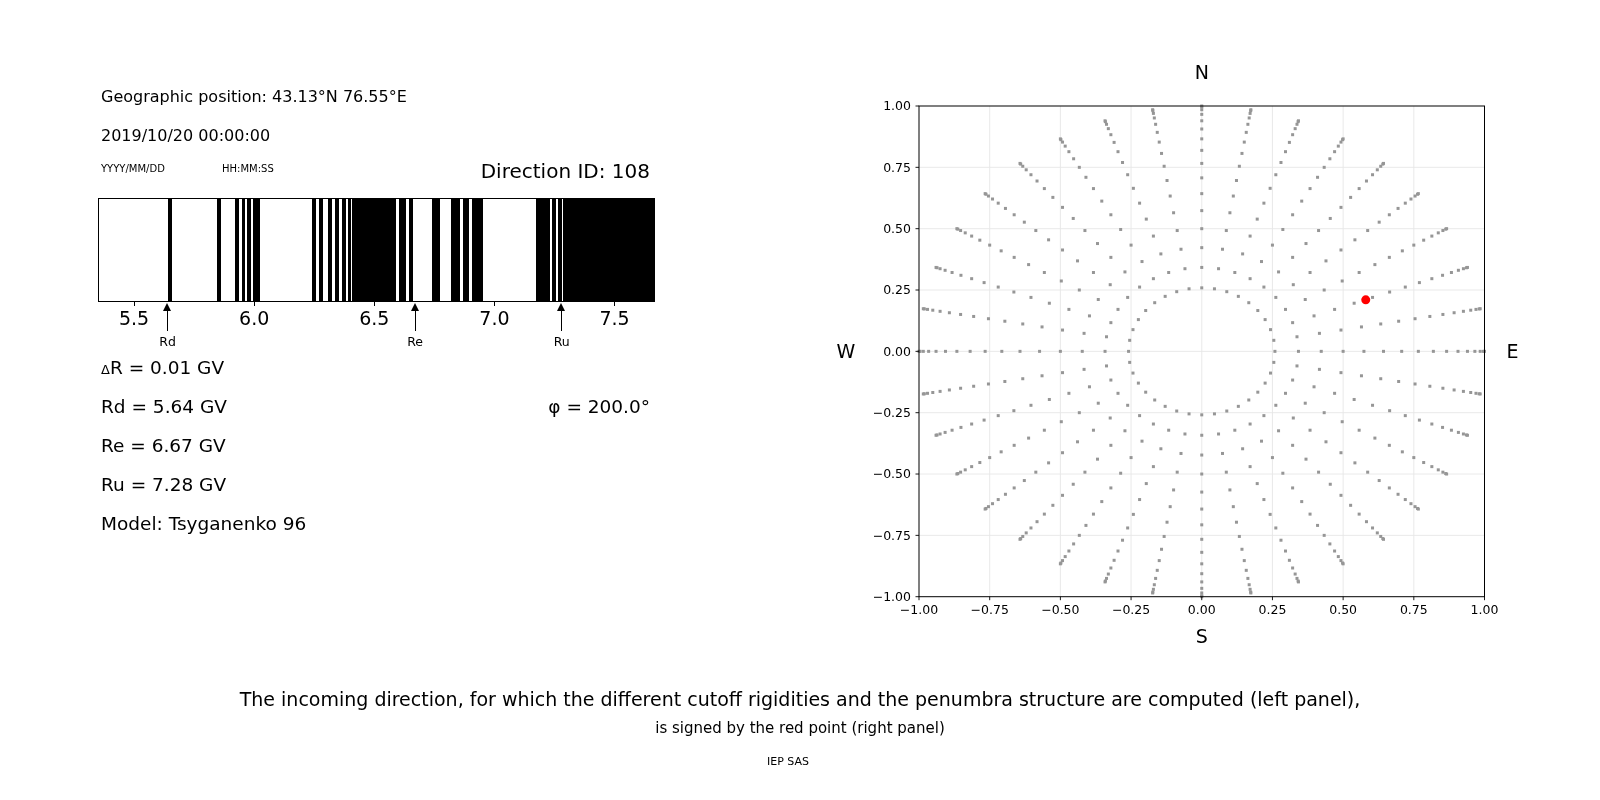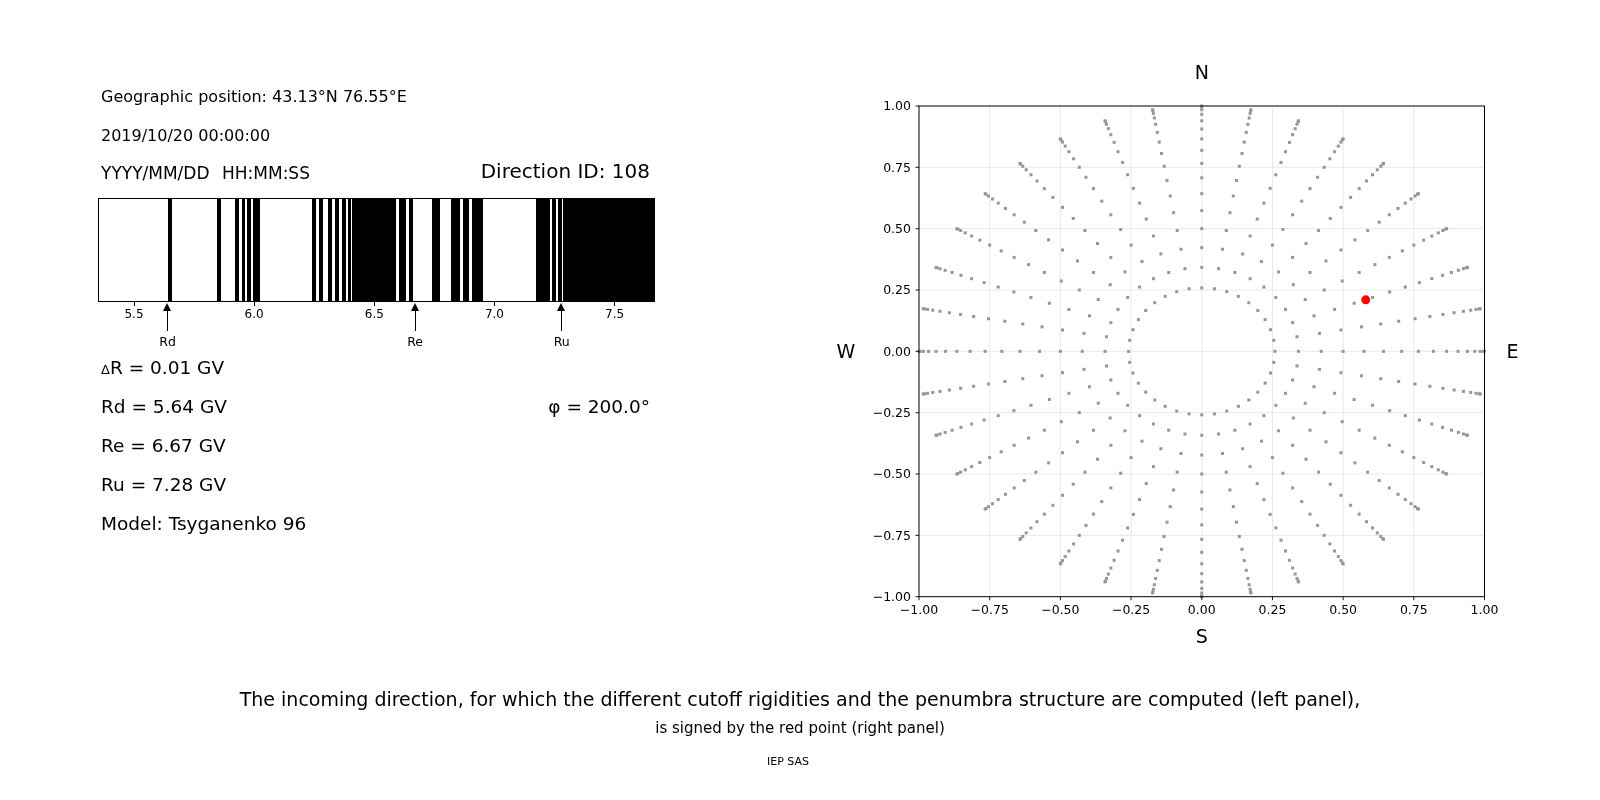--- a/index.html
+++ b/index.html
@@ -2,27 +2,27 @@
 <html><head>
 <meta charset="utf-8">
 <style>
   html,body{margin:0;padding:0;background:#fff;}
   .canvas{position:relative;width:1600px;height:800px;background:#fff;overflow:hidden;
           font-family:"DejaVu Sans",sans-serif;color:#000;}
   .abs{position:absolute;}
   .t19{font-size:16px;}
   .t20{font-size:20px;}
   .t18{font-size:18.5px;}
-  .t12{font-size:17px;}
+  .t12{font-size:10px;}
   .dsym{font-size:13px;}
   #penumbra-plot{left:98px;top:198px;width:555px;height:102px;border:1.2px solid #000;background:#fff;overflow:hidden;}
   #penumbra-axis{left:98px;top:198px;width:557px;height:160px;pointer-events:none;}
   .pbar{position:absolute;top:0;bottom:0;background:#000;}
   .ptick{position:absolute;top:104px;height:4px;width:1px;background:#000;}
-  .pticklabel{position:absolute;top:109px;width:44px;text-align:center;font-size:12px;}
+  .pticklabel{position:absolute;top:109px;width:44px;text-align:center;font-size:19px;}
   .astem{position:absolute;top:112px;height:21px;width:1.2px;background:#000;}
   .ahead{position:absolute;top:104.5px;width:0;height:0;
          border-left:4.5px solid transparent;border-right:4.5px solid transparent;border-bottom:8px solid #000;}
   .alabel{position:absolute;top:136px;width:40px;text-align:center;font-size:12.5px;}
   .caption{left:0;top:688px;width:1600px;text-align:center;font-size:19px;}
   .caption2{left:0;top:719px;width:1600px;text-align:center;font-size:15px;}
   .footer{left:-12px;top:755px;width:1600px;text-align:center;font-size:11px;}
   svg text{font-family:"DejaVu Sans",sans-serif;fill:#000;}
 </style>
 </head>

